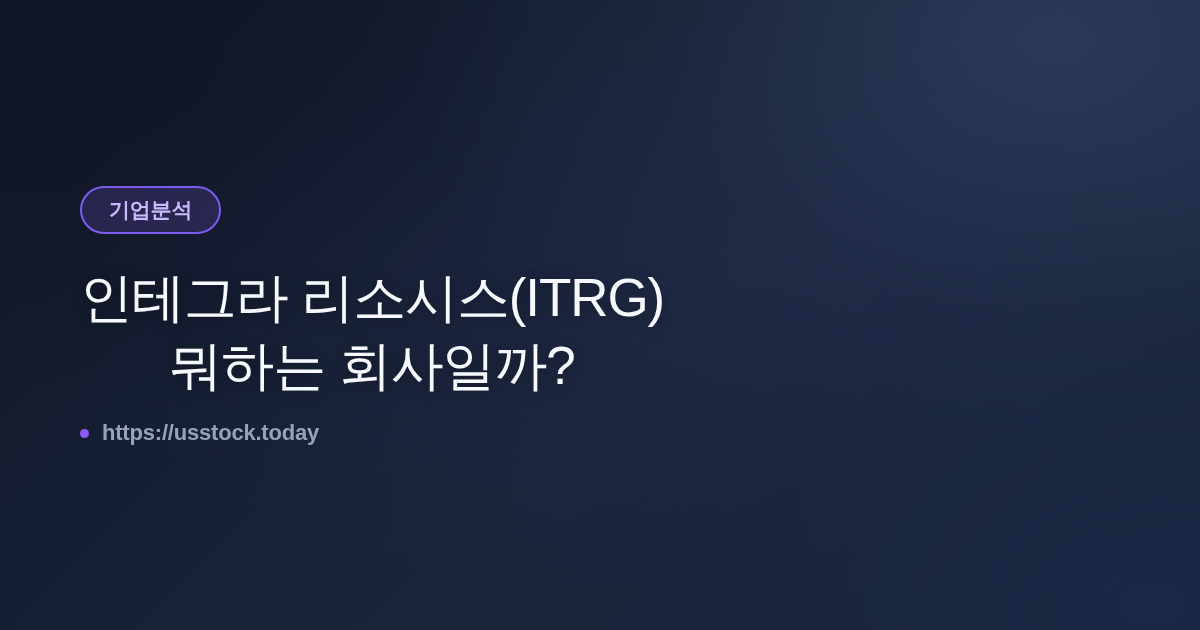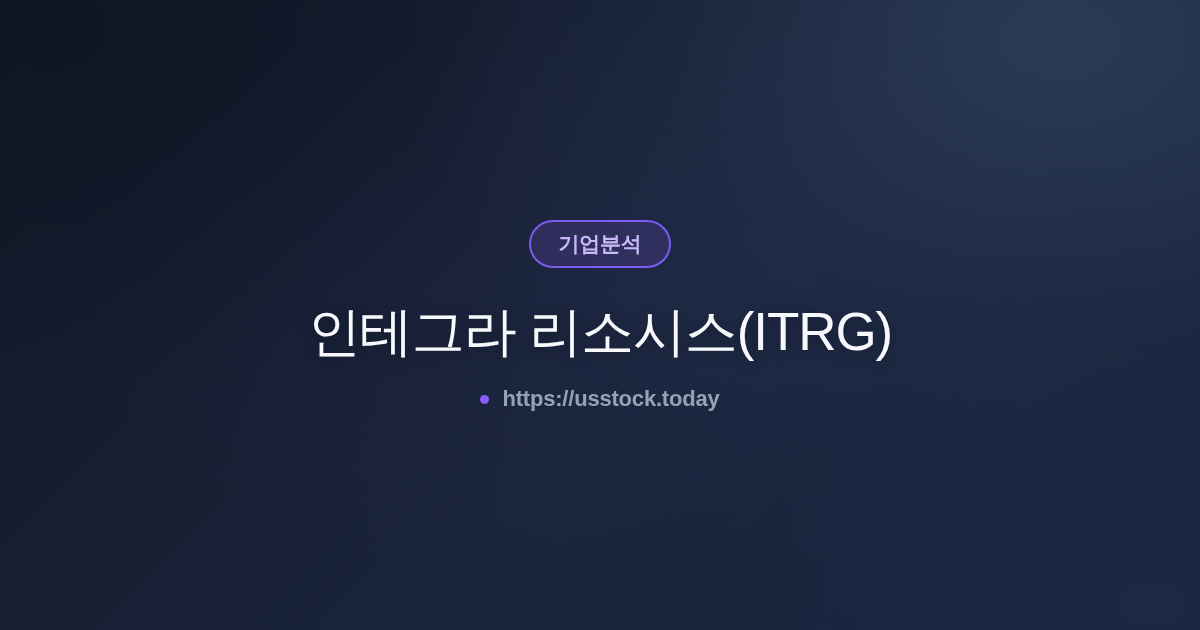--- a/index.html
+++ b/index.html
@@ -36,21 +36,21 @@
     pointer-events: none;
   }
 
   .content {
     position: relative;
     z-index: 2;
     width: 100%;
     height: 100%;
     display: flex;
     flex-direction: column;
-    align-items: center;
+    align-items: flex-start;
     justify-content: center;
     padding: 0 80px;
   }
 
   
   .badge {
     display: inline-flex;
     align-items: center;
     justify-content: center;
     height: 48px;
@@ -112,20 +112,21 @@
 <div id="og-card">
 
   <div class="content">
 
     <div class="badge">
       <span class="badge-label">기업분석</span>
     </div>
 
     <h1 class="headline">
       <span class="headline-line">인테그라 리소시스(ITRG)</span>
+      <span class="headline-line">뭐하는 회사일까?</span>
     </h1>
 
     <div class="site-url">
       <span class="url-dot"></span>
       <span class="url-text">https://usstock.today</span>
     </div>
 
   </div>
 </div>
 

